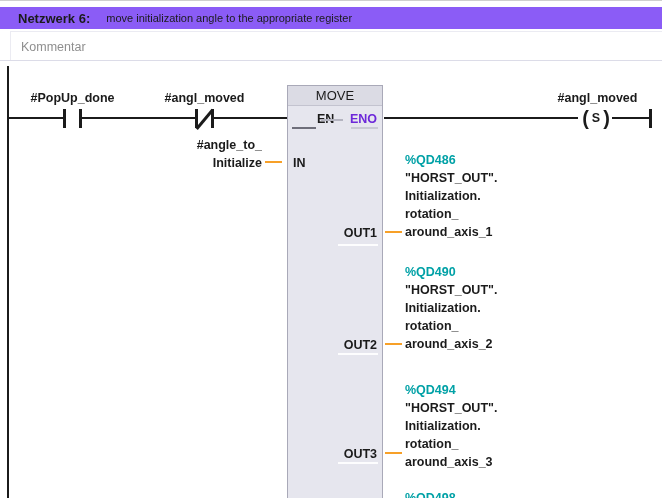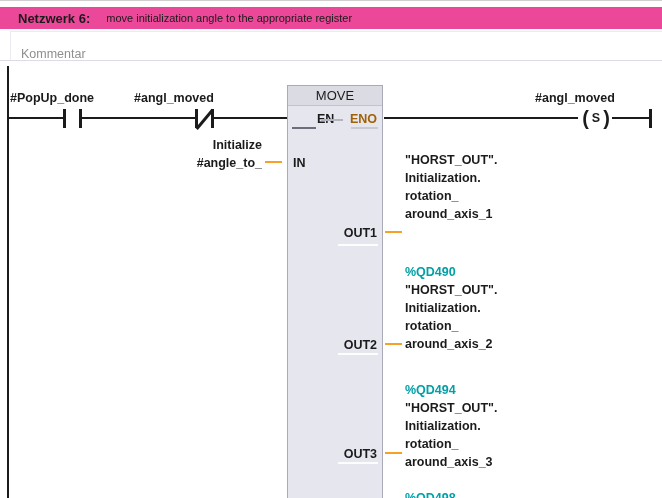--- a/index.html
+++ b/index.html
@@ -3,57 +3,57 @@
 <meta charset="utf-8">
 <style>
   html,body{margin:0;padding:0;background:#fff;}
   .canvas{
     position:relative;width:662px;height:498px;background:#ffffff;
     font-family:"Liberation Sans","DejaVu Sans",sans-serif;overflow:hidden;
     -webkit-font-smoothing:antialiased;
   }
   .top-edge{position:absolute;left:0;top:0;width:662px;height:1px;background:#cfcfcf;}
   
-  .net-header{position:absolute;left:0;top:7px;width:662px;height:22px;background:#ec4899;
+  .net-header{position:absolute;left:0;top:7px;width:662px;height:22px;background:#8b5cf6;
     display:flex;align-items:center;}
   .net-title{font-size:13px;font-weight:700;color:#1b1b1b;padding-left:18px;white-space:nowrap;}
   .net-comment{font-size:11px;color:#1b1b1b;margin-left:16px;white-space:nowrap;}
   
   .comment-box{position:absolute;left:10px;top:31px;width:651px;height:29px;
     border-top:1px solid #ebebf2;border-left:1px solid #ebebf2;background:#fff;
-    display:flex;align-items:flex-end;}
+    display:flex;align-items:center;}
   .comment-placeholder{font-size:12.5px;color:#8f8f8f;padding-left:10px;}
   .comment-sep{position:absolute;left:0;top:60px;width:662px;height:1px;background:#dcdce8;}
   
   .wire{position:absolute;height:2px;background:#1b1b1b;}
   .rail-left{position:absolute;left:7px;top:66px;width:2px;height:432px;background:#1b1b1b;}
   .stub{position:absolute;width:17px;height:2px;background:#F7A028;}
   
-  .lbl{position:absolute;font-size:12.5px;font-weight:700;color:#1b1b1b;text-align:left;white-space:nowrap;}
+  .lbl{position:absolute;font-size:12.5px;font-weight:700;color:#1b1b1b;text-align:center;white-space:nowrap;}
   
   .contact{position:absolute;width:23px;height:19px;}
   .contact .b1{position:absolute;left:2px;top:0;width:3px;height:19px;background:#1b1b1b;}
   .contact .b2{position:absolute;left:18px;top:0;width:3px;height:19px;background:#1b1b1b;}
   .contact .slash{position:absolute;left:-1px;top:8.5px;width:25px;height:2.5px;background:#1b1b1b;
     transform:rotate(-50deg);}
   
   .coil{position:absolute;left:576px;top:105px;width:40px;height:26px;display:flex;
     align-items:center;justify-content:center;}
   .coil .paren{font-size:20px;font-weight:700;color:#1b1b1b;line-height:26px;}
   .coil .sym{font-size:12.5px;font-weight:700;color:#1b1b1b;margin:0 3px;}
   .rail-tick{position:absolute;left:649px;top:109px;width:3px;height:19px;background:#1b1b1b;}
   
   .fb{position:absolute;left:287px;top:85px;width:96px;height:420px;background:#e6e6ee;
     border:1px solid #a9a9b8;box-sizing:border-box;}
   .fb-header{position:absolute;left:0;top:0;width:100%;height:20px;background:#dbdbe4;
     border-bottom:1px solid #c3c3cf;display:flex;align-items:center;justify-content:center;
     font-size:13px;font-weight:400;color:#1b1b1b;box-sizing:border-box;}
   .pin{position:absolute;font-size:12.5px;font-weight:700;line-height:14px;color:#1b1b1b;white-space:nowrap;}
   .pin.right{text-align:left;}
-  .pin.gray{color:#a16207;}
+  .pin.gray{color:#6d28d9;}
   .dash-eno{position:absolute;left:33px;top:33px;width:22px;height:2px;background:#b4b4c0;}
   .u-en{position:absolute;left:4px;top:41px;width:24px;height:1.5px;background:#6e6e7a;}
   .u-eno{position:absolute;right:4px;top:41px;width:27px;height:1.5px;background:#c9c9d4;}
   .u-out{position:absolute;right:4px;width:40px;height:2px;background:rgba(255,255,255,0.9);}
   
   .in-operand{position:absolute;left:160px;top:136px;width:102px;text-align:right;
     font-size:12.5px;font-weight:700;line-height:18px;color:#1b1b1b;white-space:nowrap;}
   .operand-group{position:absolute;left:405px;font-size:12.5px;font-weight:700;line-height:18px;
     color:#1b1b1b;white-space:nowrap;}
   .operand-group .addr{color:#00A1A6;}
@@ -89,22 +89,22 @@
   </div>
 
   <div class="lbl" style="left:134px;top:91px;width:141px;">#angl_moved</div>
   <div class="contact" style="left:193px;top:109px;">
     <div class="b1"></div>
     <div class="b2"></div>
     <div class="slash"></div>
   </div>
 
   <div class="in-operand">
+    <div>#angle_to_</div>
     <div>Initialize</div>
-    <div>#angle_to_</div>
   </div>
   <div class="stub" style="left:265px;top:161px;"></div>
 
   <div class="fb">
     <div class="fb-header">MOVE</div>
     <div class="pin" style="left:5px;top:26px;padding-left:24px;">EN</div>
     <div class="pin gray" style="right:5px;top:26px;">ENO</div>
     <div class="dash-eno"></div>
     <div class="u-en"></div>
     <div class="u-eno"></div>
@@ -115,20 +115,21 @@
     <div class="u-out" style="top:267px;"></div>
     <div class="pin right" style="right:5px;top:361px;">OUT3</div>
     <div class="u-out" style="top:376px;"></div>
   </div>
 
   <div class="stub" style="left:385px;top:231px;"></div>
   <div class="stub" style="left:385px;top:343px;"></div>
   <div class="stub" style="left:385px;top:452px;"></div>
 
   <div class="operand-group" style="top:151px;">
+    <div class="addr">%QD486</div>
     <div>"HORST_OUT".</div>
     <div>Initialization.</div>
     <div>rotation_</div>
     <div>around_axis_1</div>
   </div>
 
   <div class="operand-group" style="top:263px;">
     <div class="addr">%QD490</div>
     <div>"HORST_OUT".</div>
     <div>Initialization.</div>

